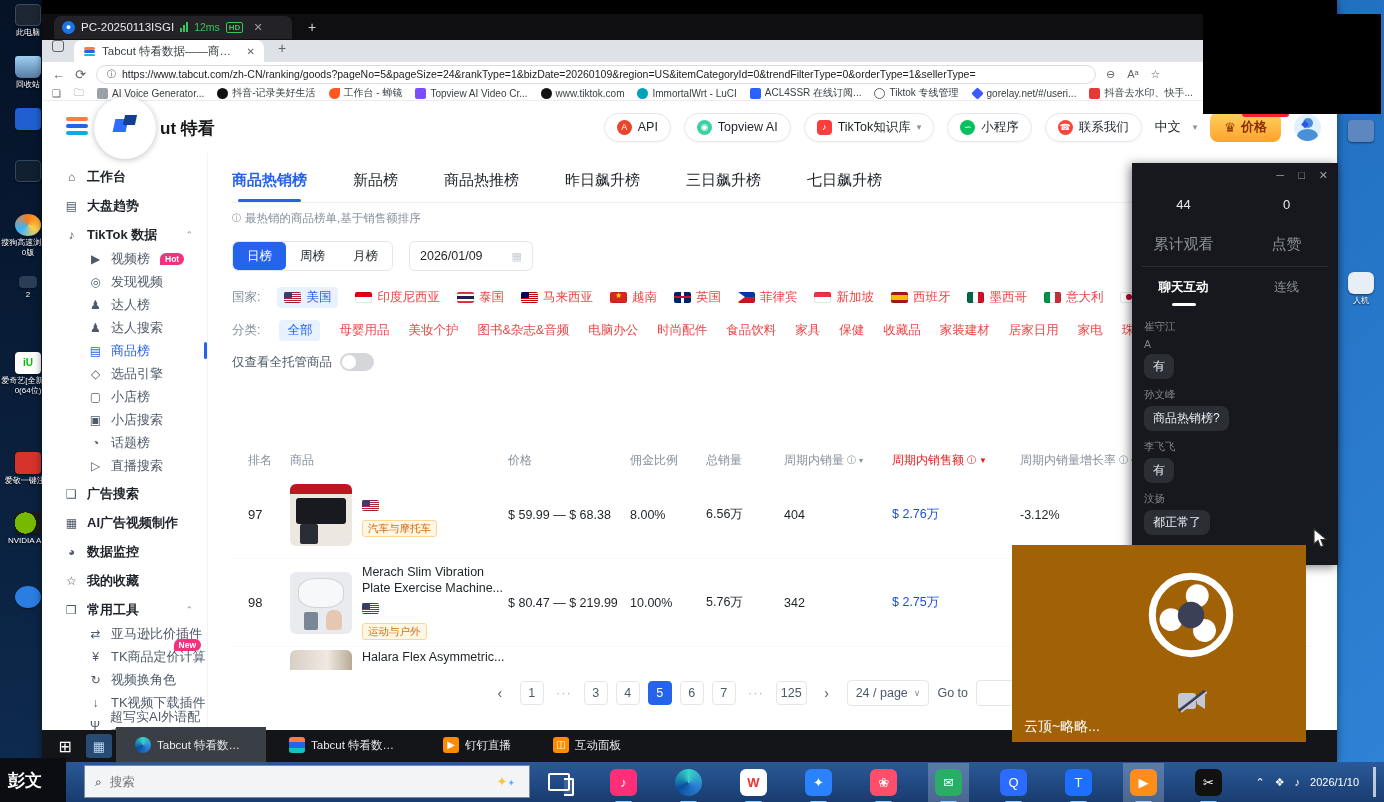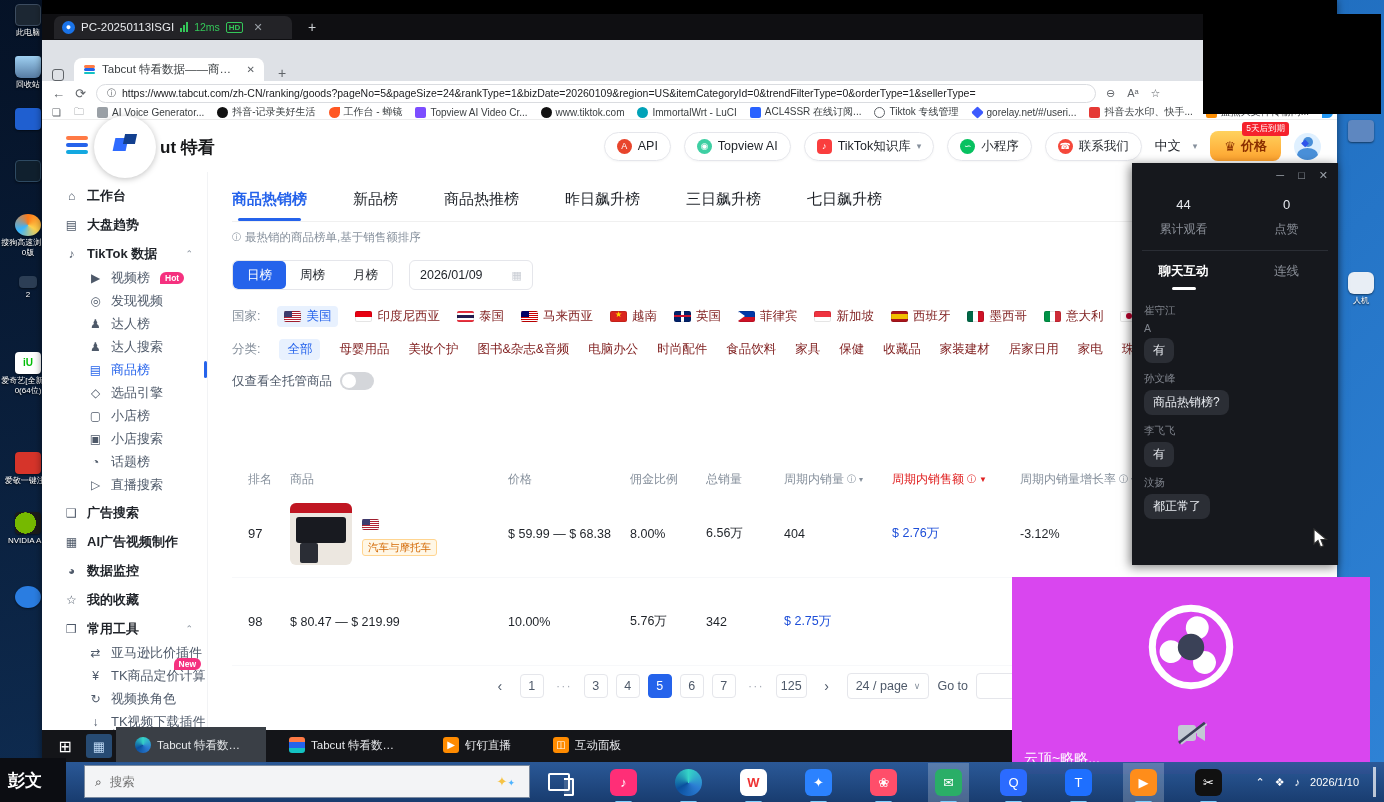--- a/index.html
+++ b/index.html
@@ -17,21 +17,21 @@
 .rw-tabs{height:26px;background:#0f0f12;display:flex;align-items:center}
 .rw-tab{display:flex;align-items:center;gap:6px;background:#232327;height:23px;margin-left:12px;padding:0 8px;border-radius:7px 7px 0 0;width:238px;color:#e8eaed;font-size:11.5px}
 .rw-fav{width:13px;height:13px;border-radius:50%;background:#1a73e8;color:#fff;font-size:9px;line-height:13px;text-align:center}
 .sigbars{display:flex;align-items:flex-end;gap:1px}
 .sigbars i{width:2px;background:#34c759;display:block}
 .ping{color:#34c759;font-size:10.5px}
 .hdbadge{border:1px solid #34c759;color:#34c759;font-size:8px;padding:0 2px;border-radius:2px;font-weight:bold}
 .rw-x{color:#9aa0a6;font-size:11px;margin-left:4px}
 .rw-plus{color:#cfd2d6;font-size:14px;margin-left:16px}
 
-.b-tabstrip{height:41px;background:#dee1e6;display:flex;align-items:flex-end}
+.b-tabstrip{height:22px;background:#dee1e6;display:flex;align-items:flex-start}
 .tabsearch{width:12px;height:12px;border:1.5px solid #5f6368;border-radius:3px;margin-left:10px}
 .b-tab{display:flex;align-items:center;gap:6px;background:#fff;height:23px;margin-left:10px;padding:0 9px;border-radius:8px 8px 0 0;width:190px;font-size:11.5px;color:#3c4043}
 .tc-ico{width:13px;height:13px;border-radius:2px;display:flex;flex-direction:column;justify-content:space-between;padding:2px 1px}
 .tc-ico i{height:2.5px;border-radius:2px;display:block}
 .b-plus{color:#5f6368;font-size:14px;margin-left:14px}
 
 .b-toolbar{height:24px;background:#fff;display:flex;align-items:center;padding:0 10px;gap:10px}
 .navglyph{color:#5f6368;font-size:13px}
 .urlpill{flex:0 0 1000px;height:19px;border:1px solid #dadce0;border-radius:10px;display:flex;align-items:center;padding:0 10px;gap:6px;font-size:10.5px;color:#202124;overflow:hidden;white-space:nowrap}
 .url-ico{color:#5f6368;font-size:9px}
@@ -81,21 +81,21 @@
 .mtab.act::after{content:"";position:absolute;left:6px;right:6px;bottom:0;height:3px;background:#2563eb;border-radius:2px}
 .subtitle{margin-top:6px;font-size:11.5px;color:#86909c;display:flex;align-items:center;gap:4px;height:18px}
 .filters{margin-top:14px;display:flex;gap:16px;height:30px;align-items:center}
 .seg{display:flex;border:1px solid #e5e6eb;border-radius:6px;overflow:hidden;height:30px}
 .seg-it{padding:0 14px;font-size:12.5px;color:#1f2329;display:flex;align-items:center}
 .seg-it.act{background:#2563eb;color:#fff;border-radius:5px}
 .datebox{width:124px;height:30px;border:1px solid #e5e6eb;border-radius:6px;display:flex;align-items:center;justify-content:space-between;padding:0 10px;font-size:12.5px;color:#1f2329}
 .datebox .cal{color:#c9cdd4;font-size:11px}
 .frow{margin-top:14px;display:flex;align-items:center;gap:17px;font-size:12.5px;color:#4e5969;height:24px;white-space:nowrap;overflow:hidden}
 .frow .flabel{color:#86909c}
-.fitem{display:flex;align-items:center;gap:5px;color:#7f1d1d}
+.fitem{display:flex;align-items:center;gap:5px;color:#ef4444}
 .fitem.sel{background:#e8f1fe;color:#2563eb;border-radius:4px;padding:2px 7px}
 .catrow{margin-top:10px;height:22px;gap:19px}
 .cat.sel{background:#e8f1fe;color:#2563eb;border-radius:4px;padding:2px 8px}
 .togglerow{margin-top:10px;display:flex;align-items:center;gap:8px;font-size:12.5px;color:#4e5969;height:22px}
 .switch{width:34px;height:18px;background:#d4d6da;border-radius:9px;position:relative}
 .switch::after{content:"";position:absolute;left:2px;top:2px;width:14px;height:14px;background:#fff;border-radius:50%}
 .spacer{height:76px}
 
 .fl{width:17px;height:11px;border-radius:2px;display:inline-block;position:relative;box-shadow:inset 0 0 0 1px rgba(0,0,0,.1);flex:0 0 auto;overflow:hidden}
 .fl-us{background:repeating-linear-gradient(180deg,#b22234 0 1px,#fff 1px 2px)}
@@ -153,30 +153,30 @@
 .rtb-app.act{background:#3a3f46;border-bottom:2px solid #4cc2ff}
 .rtb-app .ai{width:16px;height:16px;border-radius:3px;flex:0 0 auto}
 .rtb-app span{white-space:nowrap;overflow:hidden;text-overflow:ellipsis}
 
 .blackbox{position:absolute;left:1203px;top:14px;width:178px;height:100px;background:#000;z-index:6}
 .chatwin{position:absolute;left:1132px;top:163px;width:206px;height:402px;background:#16181d;z-index:5;box-shadow:-2px 2px 10px rgba(0,0,0,.5);color:#dde0e5}
 .cw-title{height:24px;display:flex;justify-content:flex-end;align-items:center;gap:14px;padding:0 10px;color:#9aa0a8;font-size:11px}
 .cw-stats{display:flex;margin-top:10px}
 .cw-stat{flex:1;text-align:center}
 .cw-stat .v{font-size:13px;color:#e6e9ee}
-.cw-stat .l{font-size:12px;color:#8b9099;margin-top:9px}
+.cw-stat .l{font-size:15px;color:#8b9099;margin-top:23px}
 .cw-div{border-bottom:1px solid #2a2d34;margin:12px 10px 0}
 .cw-tabs{display:flex;margin-top:12px}
 .cw-tab{flex:1;text-align:center;font-size:12.5px;color:#8b9099;position:relative;padding-bottom:10px}
 .cw-tab.act{color:#fff;font-weight:bold}
 .cw-tab.act::after{content:"";position:absolute;left:calc(50% - 12px);bottom:0;width:24px;height:3px;background:#fff;border-radius:2px}
 .cw-msgs{padding:14px 12px 0}
 .cw-name{font-size:10.5px;color:#80858e;margin-bottom:4px}
 .cw-bubble{display:inline-block;background:#2b2e35;border-radius:8px;padding:4px 9px;font-size:12px;color:#e9ecf1;margin-bottom:9px}
-.obswin{position:absolute;left:1012px;top:577px;width:358px;height:197px;background:#d946ef;z-index:7}
+.obswin{position:absolute;left:1012px;top:545px;width:294px;height:197px;background:#a16207;z-index:7}
 .obs-logo{position:absolute;left:135px;top:26px}
 .camoff{position:absolute;left:165px;top:144px}
 .obs-cap{position:absolute;left:12px;bottom:6px;color:#fff;font-size:14px}
 
 .ltb{position:absolute;left:0;top:762px;width:1384px;height:40px;background:linear-gradient(180deg,rgba(43,88,150,.96),rgba(24,58,108,.96));z-index:8;display:flex;align-items:center}
 .pengwen{position:absolute;left:0;top:-4px;width:66px;height:44px;background:#0c0d12;color:#fff;font-size:17px;font-weight:bold;display:flex;align-items:center;padding-left:8px;z-index:2}
 .lsearch{position:absolute;left:84px;top:3px;width:446px;height:33px;background:#f3f4f6;border:1px solid #7a8aa0;display:flex;align-items:center;padding:0 10px;gap:8px}
 .lsearch input{border:none;background:transparent;outline:none;font-size:12.5px;width:300px;font-family:inherit}
 .sparkles{position:absolute;right:14px;font-size:13px}
 .ltb-icons{position:absolute;left:545px;top:0;height:40px;display:flex;align-items:center;gap:38px}
@@ -639,26 +639,53 @@
           </span>
           <span class="val">$ 59.99 — $ 68.38</span>
           <span class="val">8.00%</span>
           <span class="val">6.56万</span>
           <span class="val">404</span>
           <span class="val red">$ 2.76万</span>
           <span class="val">-3.12%</span>
         </div>
         <div class="tgrid trow">
           <span class="rank">98</span>
+          <span class="pcell">
+            <span class="pimg" style="background:#e9ebee">
+              <i style="position:absolute;left:8px;top:6px;width:46px;height:30px;background:#f7f8f9;border:1px solid #cfd4da;border-radius:40%;display:block"></i>
+              <i style="position:absolute;left:14px;top:40px;width:14px;height:18px;background:#7a8796;border-radius:2px;display:block"></i>
+              <i style="position:absolute;left:36px;top:38px;width:16px;height:20px;background:#e6c8b2;border-radius:40% 40% 20% 20%;display:block"></i>
+            </span>
+            <span class="pinfo">
+              <div class="ptitle">Merach Slim Vibration Plate Exercise Machine...</div>
+              <div class="pflag"><i class="fl fl-us"></i></div>
+              <span class="ptag">运动与户外</span>
+            </span>
+          </span>
           <span class="val">$ 80.47 — $ 219.99</span>
           <span class="val">10.00%</span>
           <span class="val">5.76万</span>
           <span class="val">342</span>
           <span class="val red">$ 2.75万</span>
           <span class="val"></span>
+        </div>
+        <div class="tgrid trow trow-partial">
+          <span class="rank"></span>
+          <span class="pcell" style="align-items:flex-start">
+            <span class="pimg-sliver"></span>
+            <span class="pinfo">
+              <div class="ptitle" style="white-space:nowrap">Halara Flex Asymmetric...</div>
+            </span>
+          </span>
+          <span></span>
+            <span></span>
+            <span></span>
+            <span></span>
+            <span></span>
+            <span></span>
         </div>
         <div class="pgn">
           <span class="pg pg-arrow">‹</span>
           <span class="pg">1</span>
           <span class="pg dots">···</span>
           <span class="pg">3</span>
           <span class="pg">4</span>
           <span class="pg act">5</span>
           <span class="pg">6</span>
           <span class="pg">7</span>

